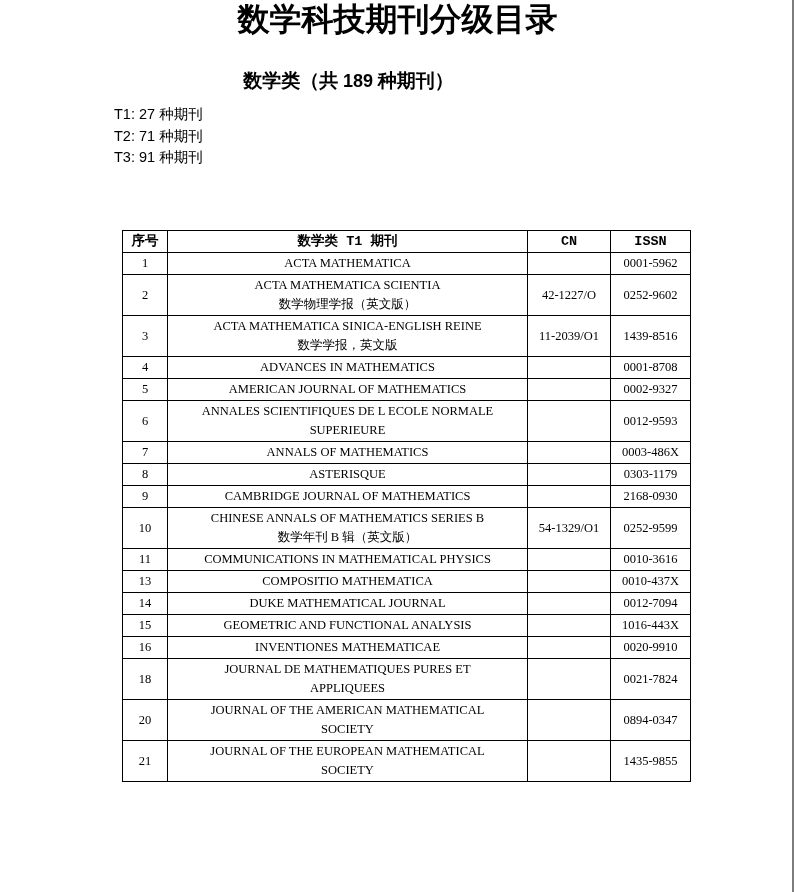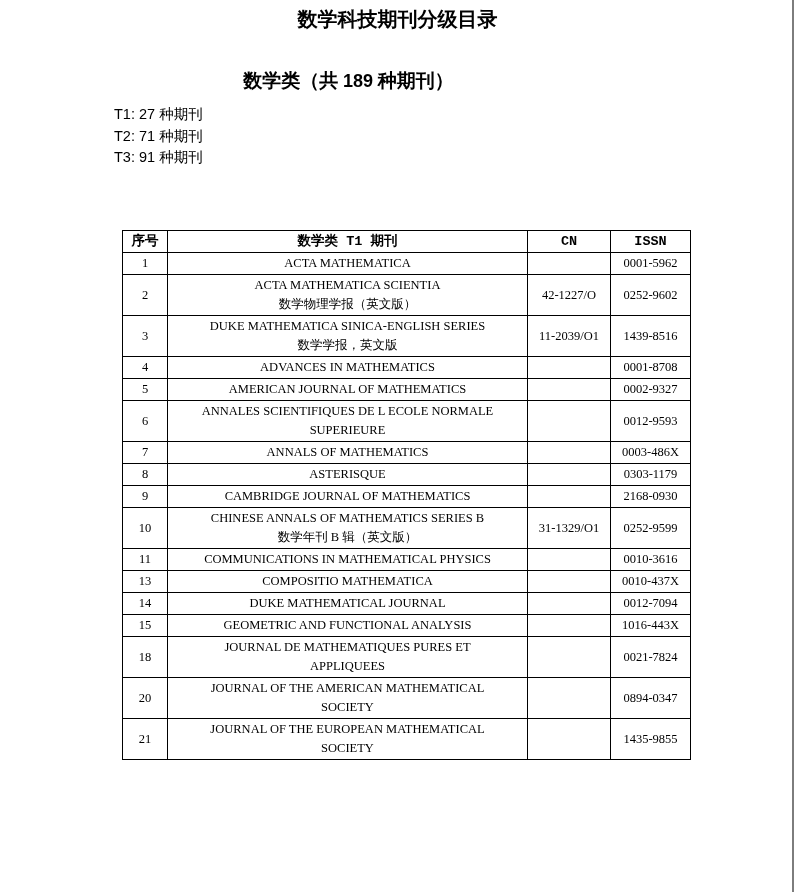--- a/index.html
+++ b/index.html
@@ -7,21 +7,21 @@
     width: 795px; height: 892px;
     background: #ffffff;
     overflow: hidden;
     position: relative;
     font-family: "Liberation Serif", "DejaVu Serif", serif;
     color: #000000;
   }
   .doc-title {
     position: absolute; top: 1px; left: 0; width: 795px;
     text-align: center;
-    font-size: 20px; font-weight: bold;
+    font-size: 32px; font-weight: bold;
     line-height: 36px;
     font-family: "Liberation Serif", "DejaVu Serif", serif;
   }
   .section-heading {
     position: absolute; top: 67px; left: 0; width: 697px;
     text-align: center;
     font-size: 19px; font-weight: bold;
     line-height: 27px;
   }
   .section-heading .count {
@@ -107,21 +107,21 @@
     <td class="c-name">
       <div class="nline">ACTA MATHEMATICA SCIENTIA</div>
       <div class="nline">数学物理学报（英文版）</div>
     </td>
     <td class="c-cn">42-1227/O</td>
     <td class="c-issn">0252-9602</td>
   </tr>
       <tr>
     <td class="c-no">3</td>
     <td class="c-name">
-      <div class="nline">DUKE MATHEMATICA SINICA-ENGLISH SERIES</div>
+      <div class="nline">ACTA MATHEMATICA SINICA-ENGLISH REINE</div>
       <div class="nline">数学学报，英文版</div>
     </td>
     <td class="c-cn">11-2039/O1</td>
     <td class="c-issn">1439-8516</td>
   </tr>
       <tr>
     <td class="c-no">4</td>
     <td class="c-name">
       <div class="nline">ADVANCES IN MATHEMATICS</div>
       <div class="nline"></div>
@@ -173,21 +173,21 @@
     </td>
     <td class="c-cn"></td>
     <td class="c-issn">2168-0930</td>
   </tr>
       <tr>
     <td class="c-no">10</td>
     <td class="c-name">
       <div class="nline">CHINESE ANNALS OF MATHEMATICS SERIES B</div>
       <div class="nline">数学年刊 B 辑（英文版）</div>
     </td>
-    <td class="c-cn">31-1329/O1</td>
+    <td class="c-cn">54-1329/O1</td>
     <td class="c-issn">0252-9599</td>
   </tr>
       <tr>
     <td class="c-no">11</td>
     <td class="c-name">
       <div class="nline">COMMUNICATIONS IN MATHEMATICAL PHYSICS</div>
       <div class="nline"></div>
     </td>
     <td class="c-cn"></td>
     <td class="c-issn">0010-3616</td>
@@ -211,20 +211,29 @@
     <td class="c-issn">0012-7094</td>
   </tr>
       <tr>
     <td class="c-no">15</td>
     <td class="c-name">
       <div class="nline">GEOMETRIC AND FUNCTIONAL ANALYSIS</div>
       <div class="nline"></div>
     </td>
     <td class="c-cn"></td>
     <td class="c-issn">1016-443X</td>
+  </tr>
+      <tr>
+    <td class="c-no">16</td>
+    <td class="c-name">
+      <div class="nline">INVENTIONES MATHEMATICAE</div>
+      <div class="nline"></div>
+    </td>
+    <td class="c-cn"></td>
+    <td class="c-issn">0020-9910</td>
   </tr>
       <tr>
     <td class="c-no">18</td>
     <td class="c-name">
       <div class="nline">JOURNAL DE MATHEMATIQUES PURES ET</div>
       <div class="nline">APPLIQUEES</div>
     </td>
     <td class="c-cn"></td>
     <td class="c-issn">0021-7824</td>
   </tr>

